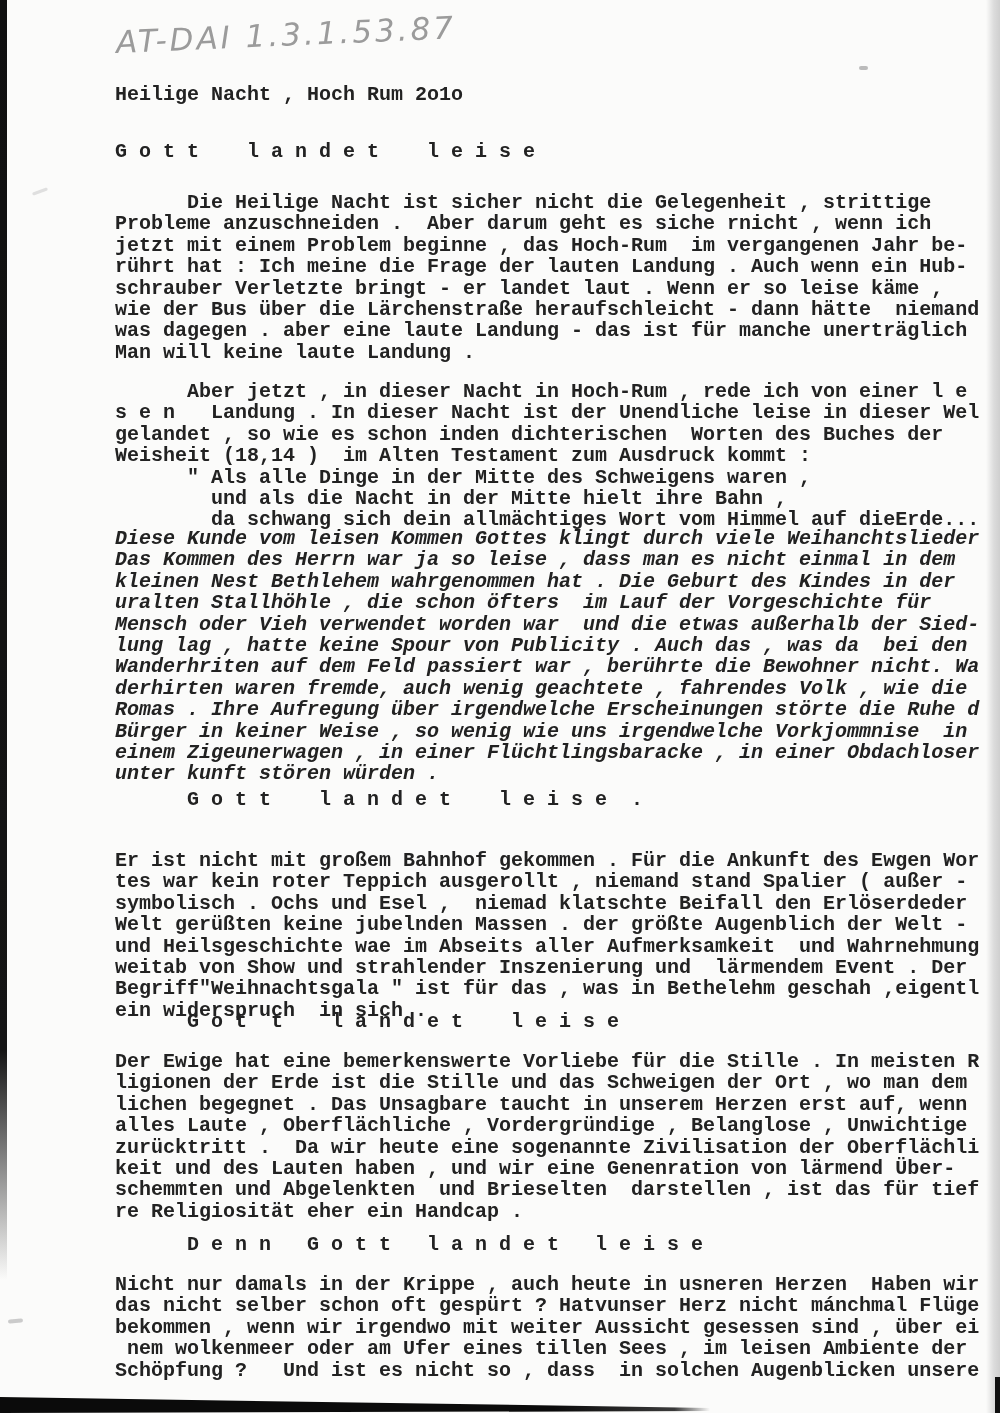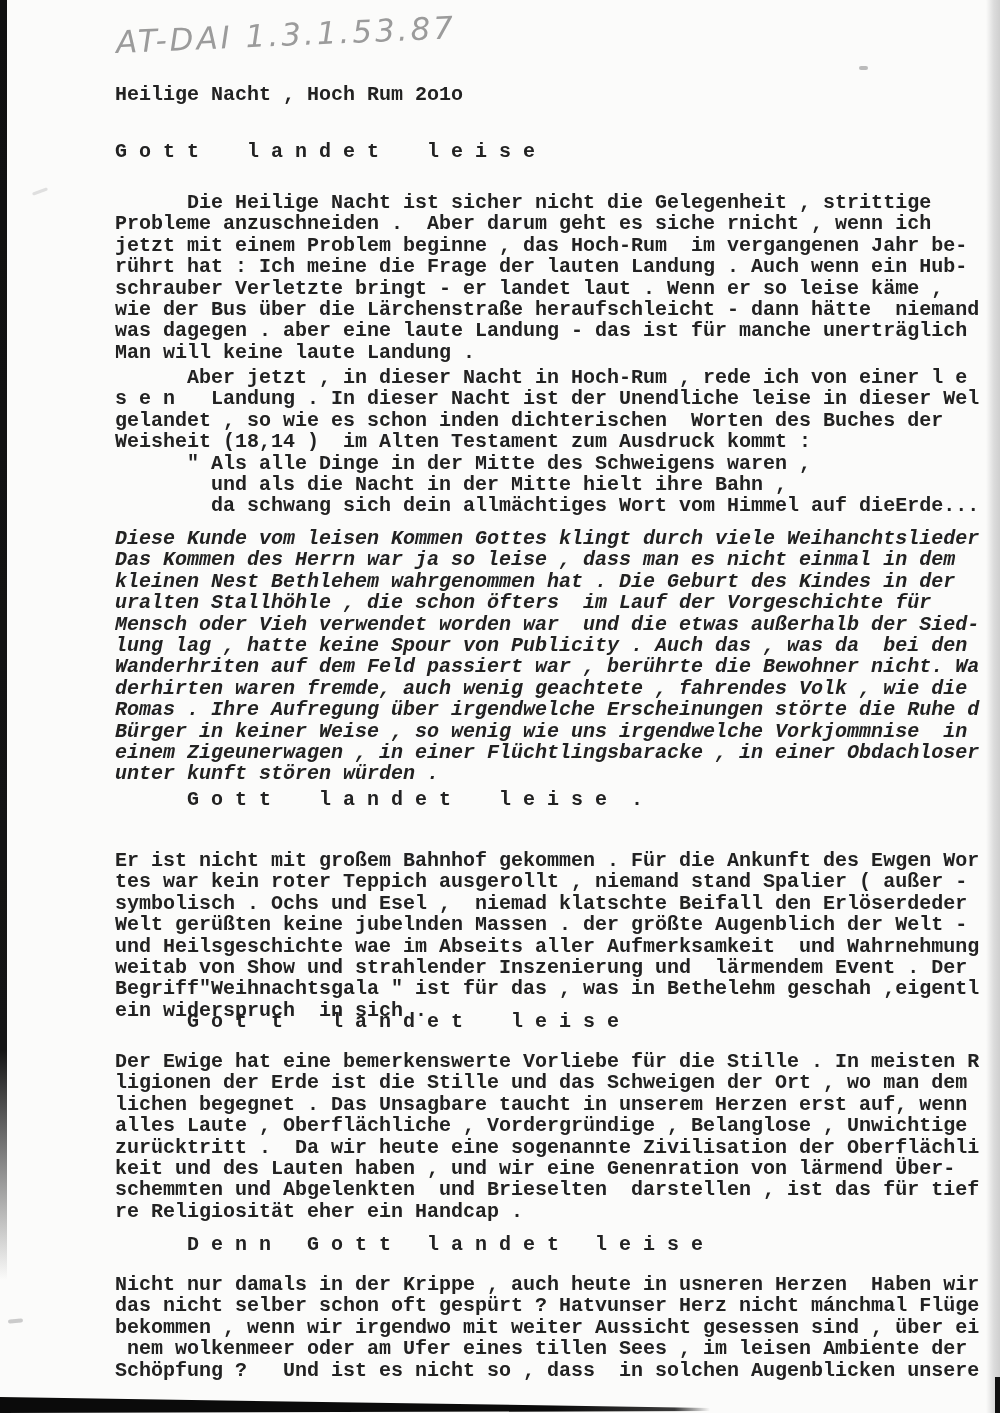--- a/index.html
+++ b/index.html
@@ -74,21 +74,21 @@
 
   <div class="tw" style="top: 182px; margin-top: 10px;">      Die Heilige Nacht ist sicher nicht die Gelegenheit , strittige
 Probleme anzuschneiden .  Aber darum geht es siche rnicht , wenn ich
 jetzt mit einem Problem beginne , das Hoch-Rum  im vergangenen Jahr be-
 rührt hat : Ich meine die Frage der lauten Landung . Auch wenn ein Hub-
 schrauber Verletzte bringt - er landet laut . Wenn er so leise käme ,
 wie der Bus über die Lärchenstraße heraufschleicht - dann hätte  niemand
 was dagegen . aber eine laute Landung - das ist für manche unerträglich
 Man will keine laute Landung .</div>
 
-  <div class="tw" style="top: 367px;">      Aber jetzt , in dieser Nacht in Hoch-Rum , rede ich von einer l e
+  <div class="tw" style="top: 381px;">      Aber jetzt , in dieser Nacht in Hoch-Rum , rede ich von einer l e
 s e n   Landung . In dieser Nacht ist der Unendliche leise in dieser Wel
 gelandet , so wie es schon inden dichterischen  Worten des Buches der
 Weisheit (18,14 )  im Alten Testament zum Ausdruck kommt :
       " Als alle Dinge in der Mitte des Schweigens waren ,
         und als die Nacht in der Mitte hielt ihre Bahn ,
         da schwang sich dein allmächtiges Wort vom Himmel auf dieErde...</div>
 
   <div class="tw" style="top: 528px; font-style: italic;">Diese Kunde vom leisen Kommen Gottes klingt durch viele Weihanchtslieder
 Das Kommen des Herrn war ja so leise , dass man es nicht einmal in dem
 kleinen Nest Bethlehem wahrgenommen hat . Die Geburt des Kindes in der

